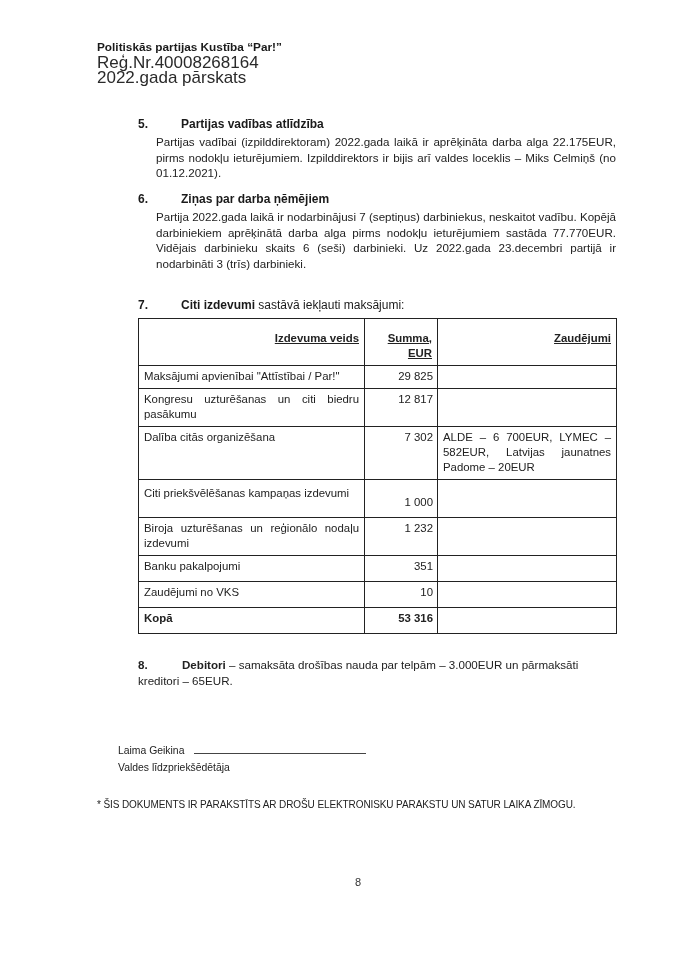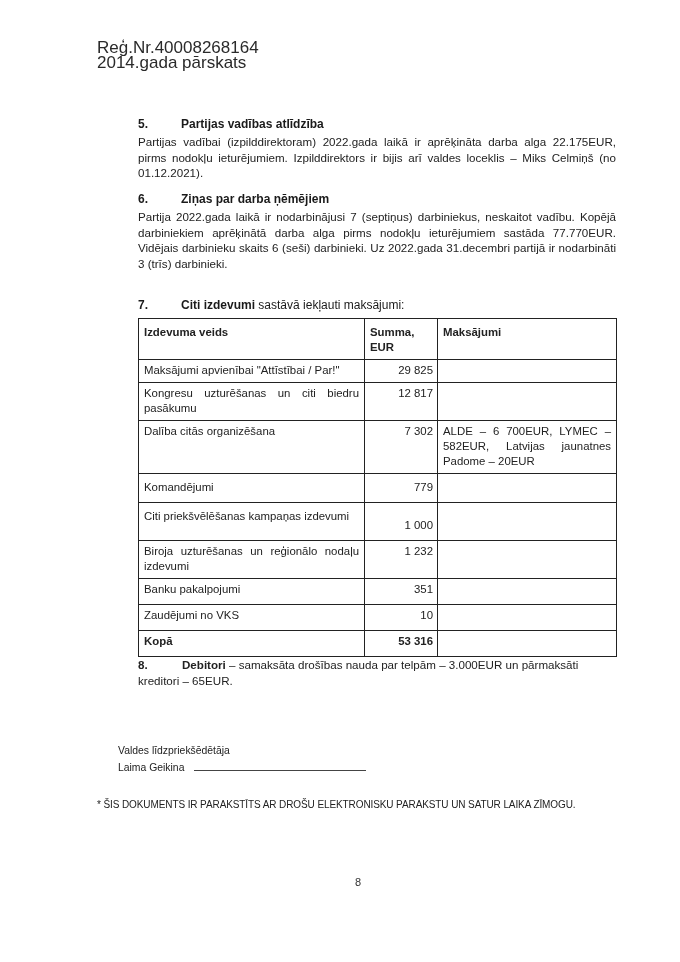--- a/index.html
+++ b/index.html
@@ -8,36 +8,36 @@
       font-family: "Liberation Sans", sans-serif; color: #1a1a1a;
       font-size: 11.6px;
     }
     .header { position: absolute; left: 97px; top: 40px; line-height: 15px; }
     .header .org { font-weight: bold; font-size: 11.8px; }
     .header .line { font-size: 17px; color: #2a2a2a; }
 
     .section { position: absolute; left: 138px; width: 478px; }
     .sec-title { font-weight: bold; font-size: 12px; display: flex; }
     .sec-num { width: 43px; display: inline-block; }
-    .para { text-align: justify; line-height: 15.5px; margin-top: 3px; color: #222; }
+    .para { text-align: justify; line-height: 15.5px; margin-top: 3px; color: #222; margin-left: 18px; }
 
     #s5 { top: 117px; }
     #s6 { top: 192px; }
     #s7 { top: 298px; }
 
     table.exp {
       position: absolute; left: 138px; top: 318px;
       width: 479px; border-collapse: collapse; table-layout: fixed;
       font-size: 11.4px;
     }
     table.exp td, table.exp th {
       border: 1px solid #222; vertical-align: top;
       padding: 3px 5px 4px 5px; line-height: 15px; color: #222;
     }
-    table.exp th { font-weight: bold; text-align: left; padding-top: 6px; height: 30px; }
+    table.exp th { font-weight: bold; text-align: right; padding-top: 12px; height: 30px; text-decoration: underline; }
     table.exp col.c1 { width: 226px; }
     table.exp col.c2 { width: 73px; }
     table.exp td.num { text-align: right; padding-right: 4px; }
     table.exp td.name { text-align: justify; text-align-last: left; }
     table.exp td.comment { text-align: justify; }
     table.exp tr.total td { font-weight: bold; }
     tr.tall1 td { height: 18px; }
 
     #s8 { position: absolute; left: 138px; top: 657px; width: 478px; line-height: 15.5px; color: #222; }
     #s8 .num { font-weight: bold; display: inline-block; width: 44px; }
@@ -50,38 +50,39 @@
     }
 
     .notice { position: absolute; left: 97px; top: 795px; font-size: 10px; line-height: 19px; color: #222; letter-spacing: -0.1px; }
 
     .pagenum { position: absolute; left: 0; width: 680px; top: 876px; text-align: center; font-size: 11px; color: #333; padding-left: 36px; box-sizing: border-box; }
   </style>
 </head>
 <body>
 
 <div class="header">
+  <div class="org">Politiskās partijas Kustība “Par!”</div>
   <div class="line">Reģ.Nr.40008268164</div>
-  <div class="line">2014.gada pārskats</div>
+  <div class="line">2022.gada pārskats</div>
 </div>
 
 <div class="section" id="s5">
   <div class="sec-title">
     <span class="sec-num">5.</span>
     <span>Partijas vadības atlīdzība</span>
   </div>
   <div class="para">Partijas vadībai (izpilddirektoram) 2022.gada laikā ir aprēķināta darba alga 22.175EUR, pirms nodokļu ieturējumiem. Izpilddirektors ir bijis arī valdes loceklis – Miks Celmiņš (no 01.12.2021).</div>
 </div>
 
 <div class="section" id="s6">
   <div class="sec-title">
     <span class="sec-num">6.</span>
     <span>Ziņas par darba ņēmējiem</span>
   </div>
-  <div class="para">Partija 2022.gada laikā ir nodarbinājusi 7 (septiņus) darbiniekus, neskaitot vadību. Kopējā darbiniekiem aprēķinātā darba alga pirms nodokļu ieturējumiem sastāda 77.770EUR. Vidējais darbinieku skaits 6 (seši) darbinieki. Uz 2022.gada 31.decembri partijā ir nodarbināti 3 (trīs) darbinieki.</div>
+  <div class="para">Partija 2022.gada laikā ir nodarbinājusi 7 (septiņus) darbiniekus, neskaitot vadību. Kopējā darbiniekiem aprēķinātā darba alga pirms nodokļu ieturējumiem sastāda 77.770EUR. Vidējais darbinieku skaits 6 (seši) darbinieki. Uz 2022.gada 23.decembri partijā ir nodarbināti 3 (trīs) darbinieki.</div>
 </div>
 
 <div class="section" id="s7">
   <div class="sec-title">
     <span class="sec-num">7.</span>
     <span>
       <span>Citi izdevumi</span><span style="font-weight:normal"> sastāvā iekļauti maksājumi:</span>
     </span>
   </div>
 </div>
@@ -89,43 +90,38 @@
 <table class="exp">
   <colgroup>
       <col class="c1">
       <col class="c2">
       <col class="c3">
     </colgroup>
   <thead>
     <tr>
       <th>Izdevuma veids</th>
       <th>Summa, EUR</th>
-      <th>Maksājumi</th>
+      <th>Zaudējumi</th>
     </tr>
   </thead>
   <tbody>
     <tr>
       <td class="name">Maksājumi apvienībai "Attīstībai  / Par!"</td>
       <td class="num">29 825</td>
       <td class="comment"></td>
     </tr>
     <tr>
       <td class="name">Kongresu uzturēšanas un citi biedru pasākumu</td>
       <td class="num">12 817</td>
       <td class="comment"></td>
     </tr>
     <tr>
       <td class="name">Dalība citās organizēšana</td>
       <td class="num">7 302</td>
       <td class="comment">ALDE – 6 700EUR, LYMEC – 582EUR, Latvijas jaunatnes Padome – 20EUR</td>
-    </tr>
-    <tr class="tall1">
-      <td class="name" style="padding-top:6px;">Komandējumi</td>
-      <td class="num" style="padding-top:6px;">779</td>
-      <td class="comment"></td>
     </tr>
     <tr class="tall1">
       <td class="name" style="padding-top:6px;">Citi priekšvēlēšanas kampaņas izdevumi</td>
       <td class="num" style="padding-top:15px;margin-top:8px;">1 000</td>
       <td class="comment"></td>
     </tr>
     <tr>
       <td class="name">Biroja uzturēšanas un reģionālo nodaļu izdevumi</td>
       <td class="num">1 232</td>
       <td class="comment"></td>
@@ -146,23 +142,23 @@
       <td></td>
     </tr>
   </tbody>
 </table>
 
 <div id="s8">
   <span class="num">8.</span><span class="b">Debitori</span><span> – samaksāta drošības  nauda par telpām – 3.000EUR un pārmaksāti kreditori – 65EUR.</span>
 </div>
 
 <div class="sign">
-  <div>Valdes līdzpriekšēdētāja</div>
   <div>
     <span>Laima Geikina</span><span class="line-fill"></span>
   </div>
+  <div>Valdes līdzpriekšēdētāja</div>
 </div>
 
 <div class="notice">
   <div>* ŠIS DOKUMENTS IR PARAKSTĪTS AR DROŠU ELEKTRONISKU PARAKSTU UN SATUR LAIKA ZĪMOGU.</div>
 </div>
 
 <div class="pagenum">8</div>
 
 </body></html>

